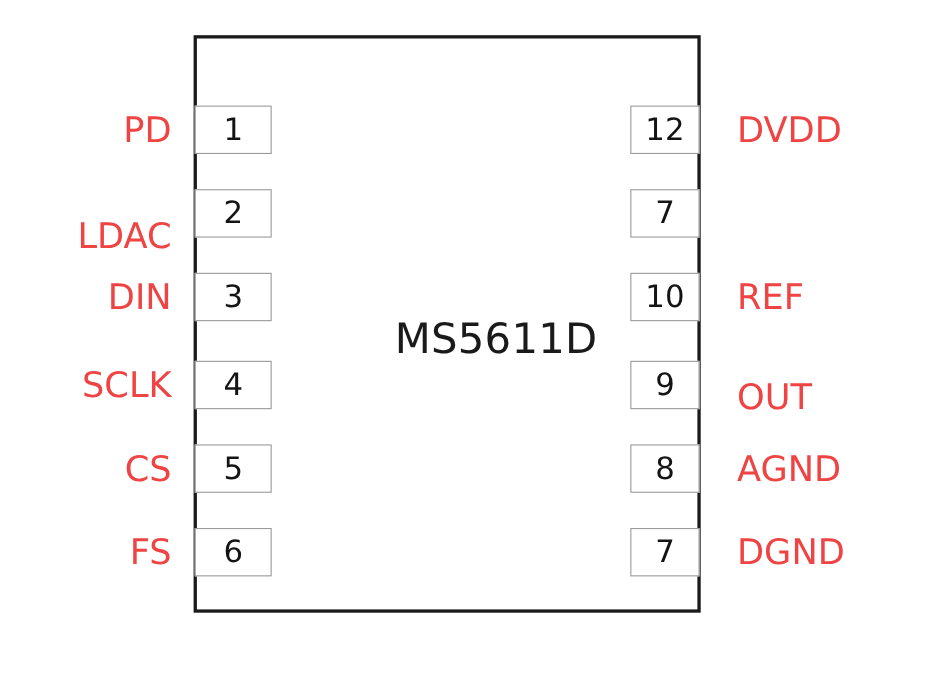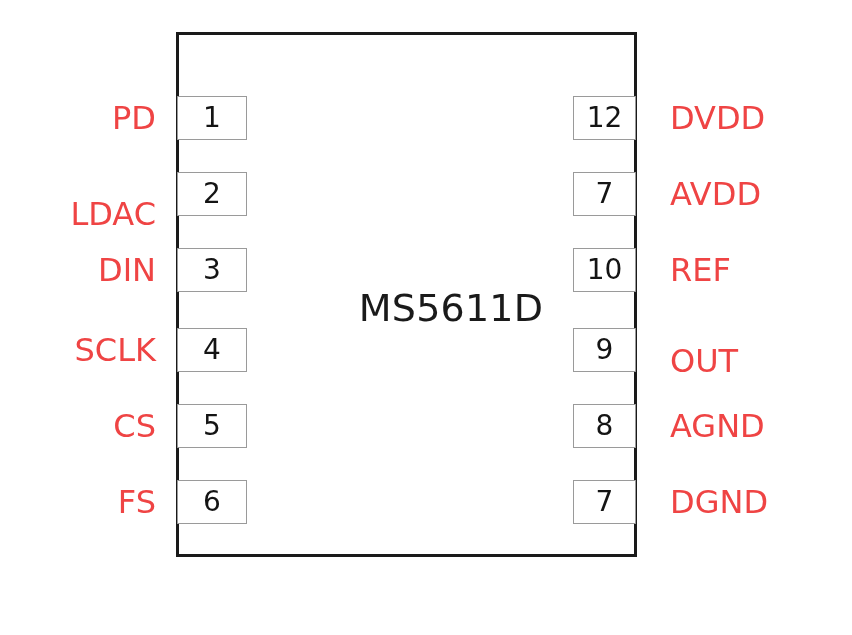--- a/index.html
+++ b/index.html
@@ -109,21 +109,20 @@
   <div class="pin-label left" style="top:404px;">CS</div>
   <div class="pin-box left" style="top:404px;">5</div>
 
   <div class="pin-label left" style="top:480px;">FS</div>
   <div class="pin-box left" style="top:480px;">6</div>
 
   <div class="pin-box right" style="top:96px;">12</div>
   <div class="pin-label right" style="top:96px;">DVDD</div>
 
   <div class="pin-box right" style="top:172px;">7</div>
-  <div class="pin-label right" style="top:172px;">AVDD</div>
 
   <div class="pin-box right" style="top:248px;">10</div>
   <div class="pin-label right" style="top:248px;text-align:right;">REF</div>
 
   <div class="pin-box right" style="top:328px;">9</div>
   <div class="pin-label right" style="top:339px;text-align:center;">OUT</div>
 
   <div class="pin-box right" style="top:404px;">8</div>
   <div class="pin-label right" style="top:404px;">AGND</div>
 

